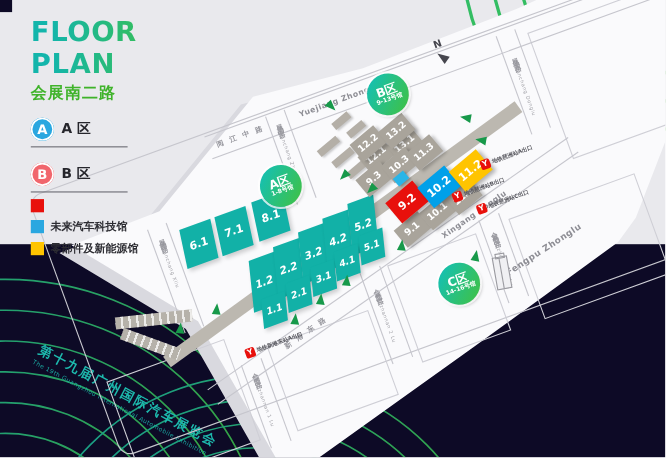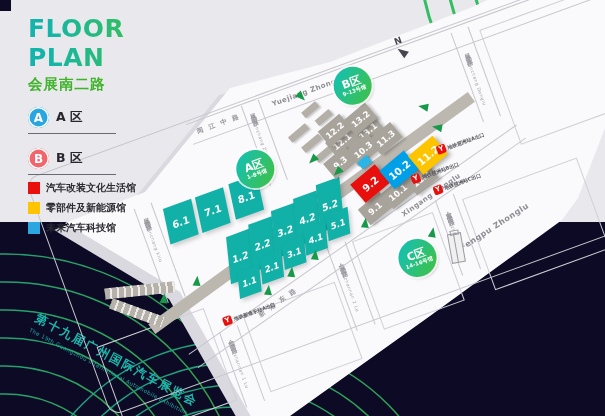--- a/index.html
+++ b/index.html
@@ -316,25 +316,24 @@
 
     <div class="zone-row mt10">
       <div class="zone-circle zc-b" style="color:#f1666d;">
           <span>B</span>
         </div>
       <div class="zone-label">B 区</div>
     </div>
     <div class="zone-rule"></div>
     <div class="key-row">
       <span class="key-sq" style="background:#e8100c;"></span>
-      <span class="key-label">汽车改装文化生活馆</span>
+    </div>
+    <div class="key-row">
+      <span class="key-sq" style="background:#2aa7e0;"></span>
+      <span class="key-label">未来汽车科技馆</span>
     </div>
     <div class="key-row">
       <span class="key-sq" style="background:#ffc400;"></span>
       <span class="key-label">零部件及新能源馆</span>
     </div>
-    <div class="key-row">
-      <span class="key-sq" style="background:#2aa7e0;"></span>
-      <span class="key-label">未来汽车科技馆</span>
-    </div>
   </div>
 
 </div>
 
 </body></html>

